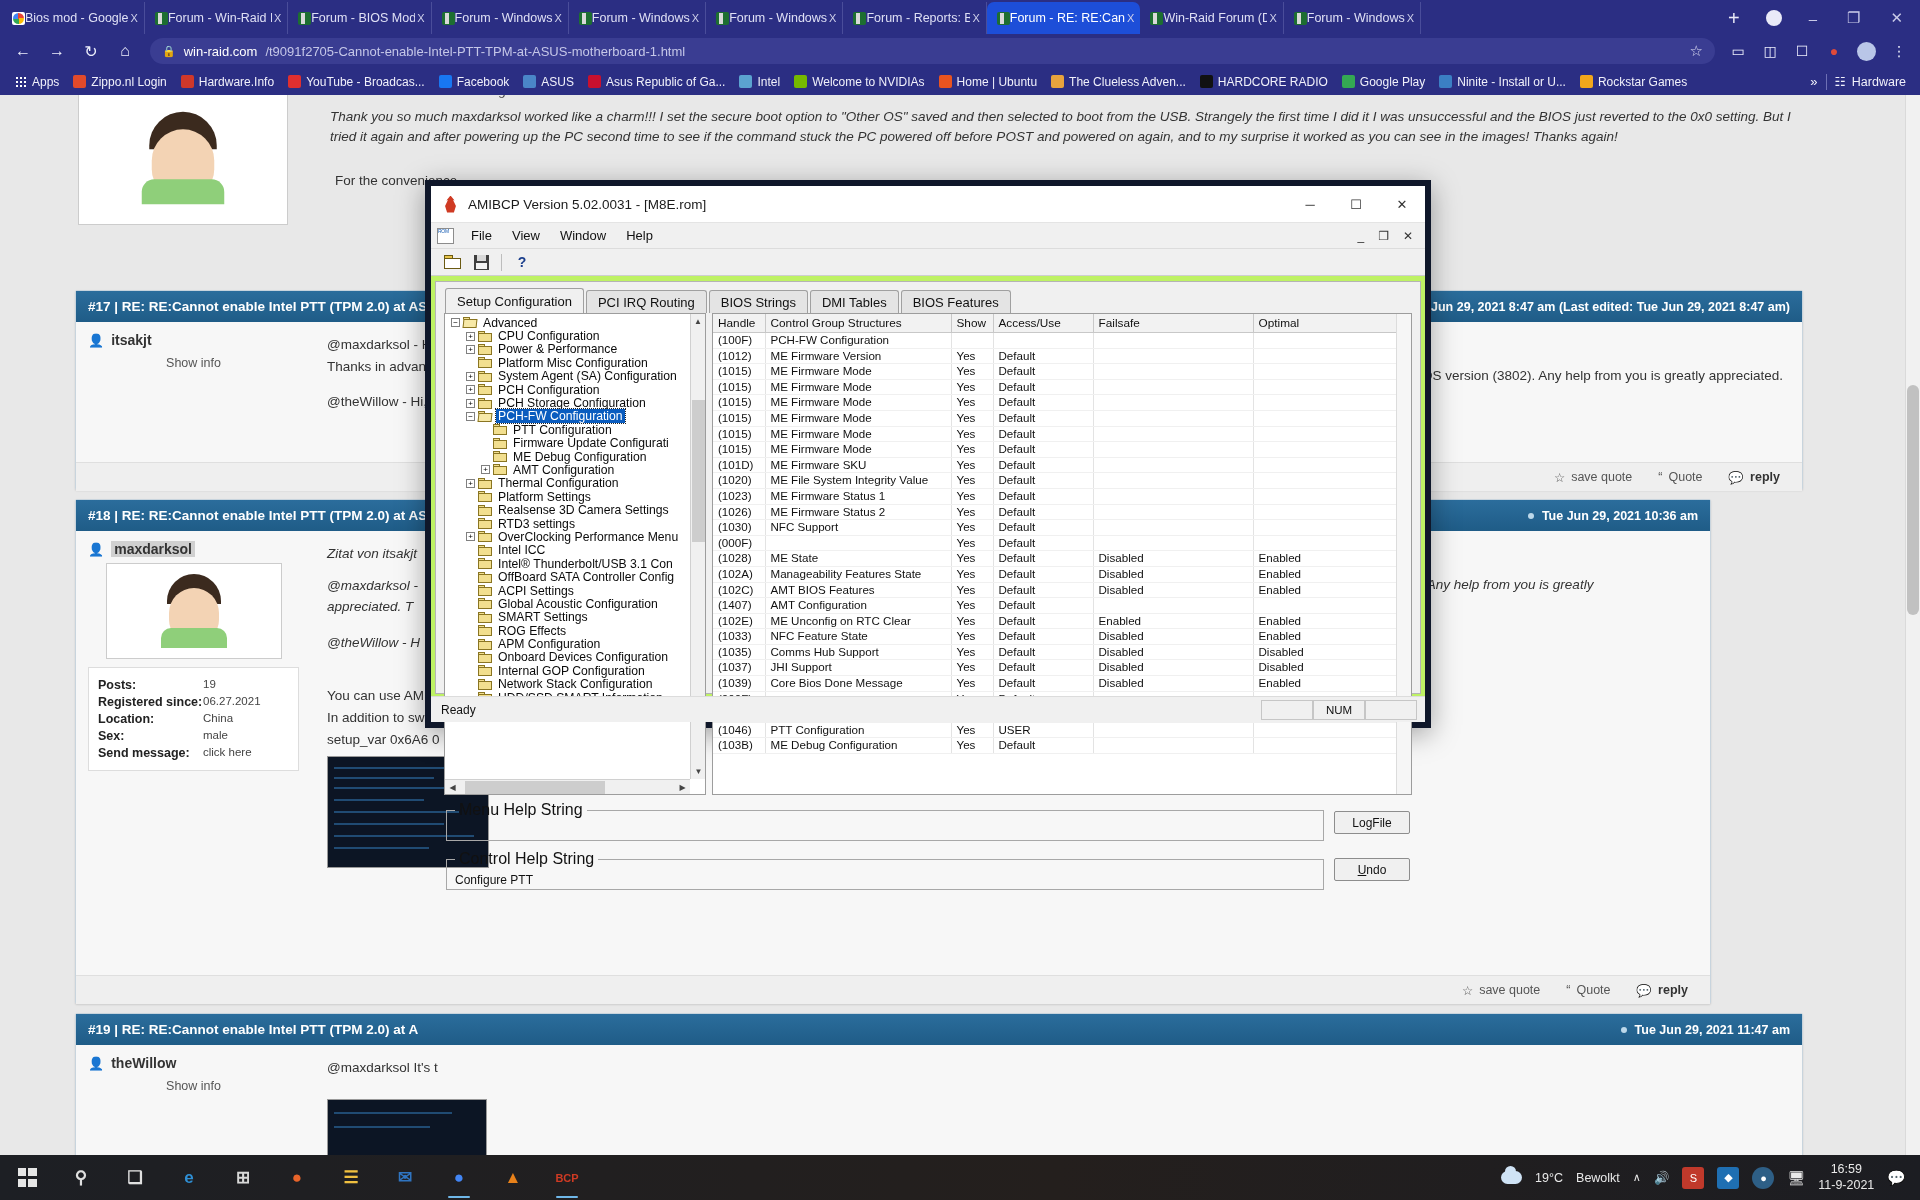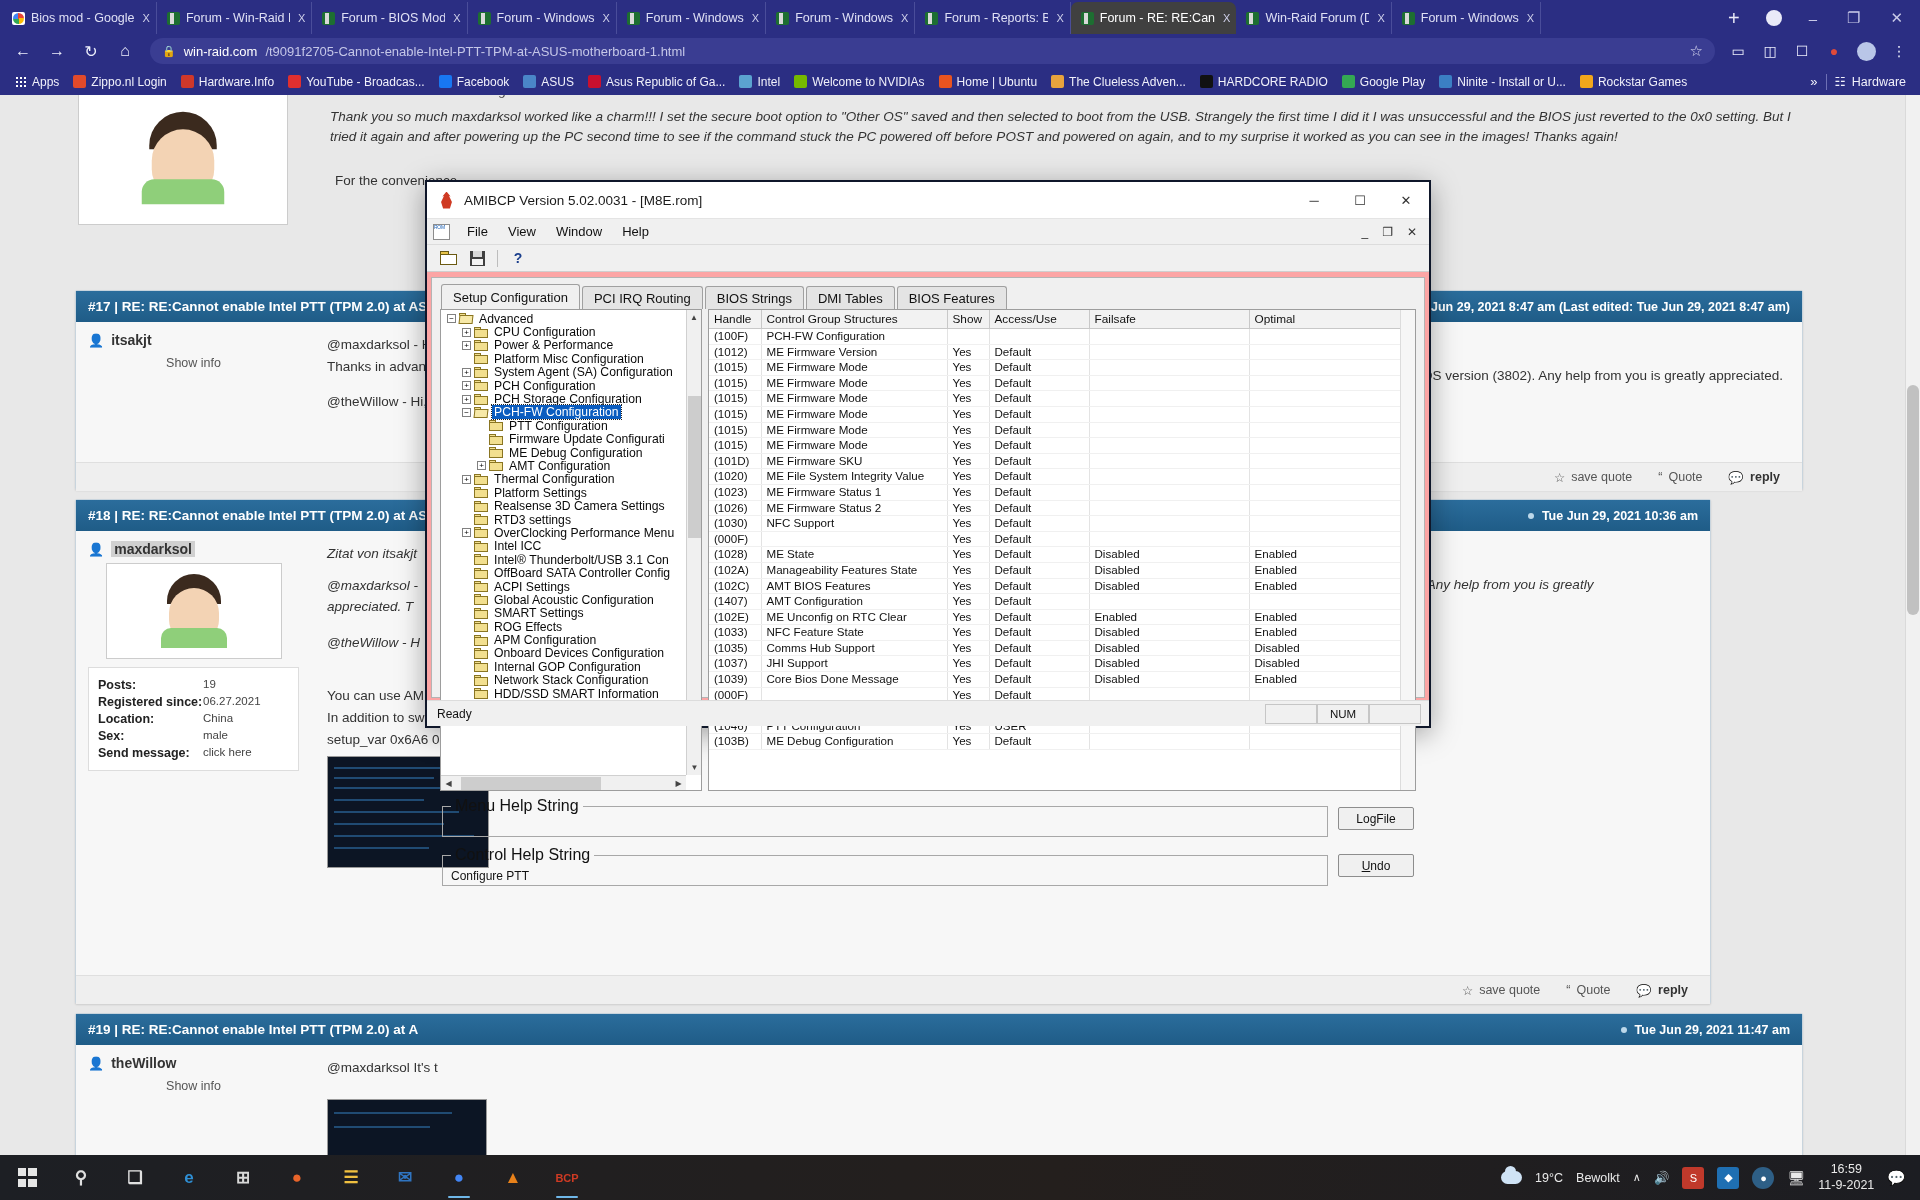--- a/index.html
+++ b/index.html
@@ -12,25 +12,25 @@
   }
 
   
   #browser { position:absolute; left:0; top:0; width:1920px; height:1155px; background:#fff; }
   .tabstrip {
     position:absolute; left:0; top:0; width:1920px; height:34px;
     background:#2b2e83; display:flex; align-items:flex-end; padding-left:2px;
   }
   .tab {
     position:relative; height:32px; min-width:0; flex:0 0 auto;
-    display:flex; align-items:center; gap:6px;
+    display:flex; align-items:center; 
     padding:0 6px 0 10px; color:#dfe0f5; font-size:12.5px;
     border-right:1px solid #4a4d9a;
   }
-  .tab.active { background:#404040; color:#fff; border-radius:7px 7px 0 0; border-right:none;text-align:center; }
+  .tab.active { background:#1d4ed8; color:#fff; border-radius:7px 7px 0 0; border-right:none;text-align:center; }
   .tab .favicon { width:13px; height:13px; flex:0 0 13px; border-radius:2px; position:relative; }
   .tab .tlabel {
     white-space:nowrap; overflow:hidden; text-overflow:clip;
     max-width:104px; display:block;
   }
   .tab.active .tlabel { max-width:128px; }
   .tab .tclose { font-size:11px; color:#cfd0ea; padding-left:2px; }
   .fav-google { background:#fff; }
   .fav-google::after{
     content:""; position:absolute; inset:1px;
@@ -123,21 +123,21 @@
     display:flex; align-items:center; justify-content:flex-end; gap:26px; padding-right:22px; font-size:12.5px; color:#555;
   }
   .post-foot .fitem { display:flex; align-items:center; gap:6px; }
   .post-foot .reply { font-weight:bold; color:#333; }
   .thumbshot { width:162px; height:112px; border:1px solid #999; background:#0c1524; margin-top:6px; position:relative; overflow:hidden;}
   .thumbshot .tline { position:absolute; left:6px; height:2px; background:#2f6fa8; opacity:.6;}
 
   
   #amibcp {
     position:absolute; left:425px; top:180px; width:1006px; height:548px;
-    background:#fca5a5; border:2px solid #0f172a;
+    background:#bef264; border:6px solid #0f172a;
     box-shadow:0 6px 26px rgba(0,0,0,.35);
     font-family:"Liberation Sans", sans-serif;
   }
   .win-title {
     height:37px; background:#ffffff; display:flex; align-items:center;
     border-bottom:1px solid #e4e4e4;
   }
   .wt-icon { width:17px; height:17px; margin:0 9px 0 11px; position:relative; }
   .wt-icon .flame { position:absolute; inset:0; background:#cf3a23;
       clip-path:polygon(50% 0,74% 30%,65% 26%,82% 62%,70% 100%,30% 100%,18% 62%,35% 26%,26% 30%); }

